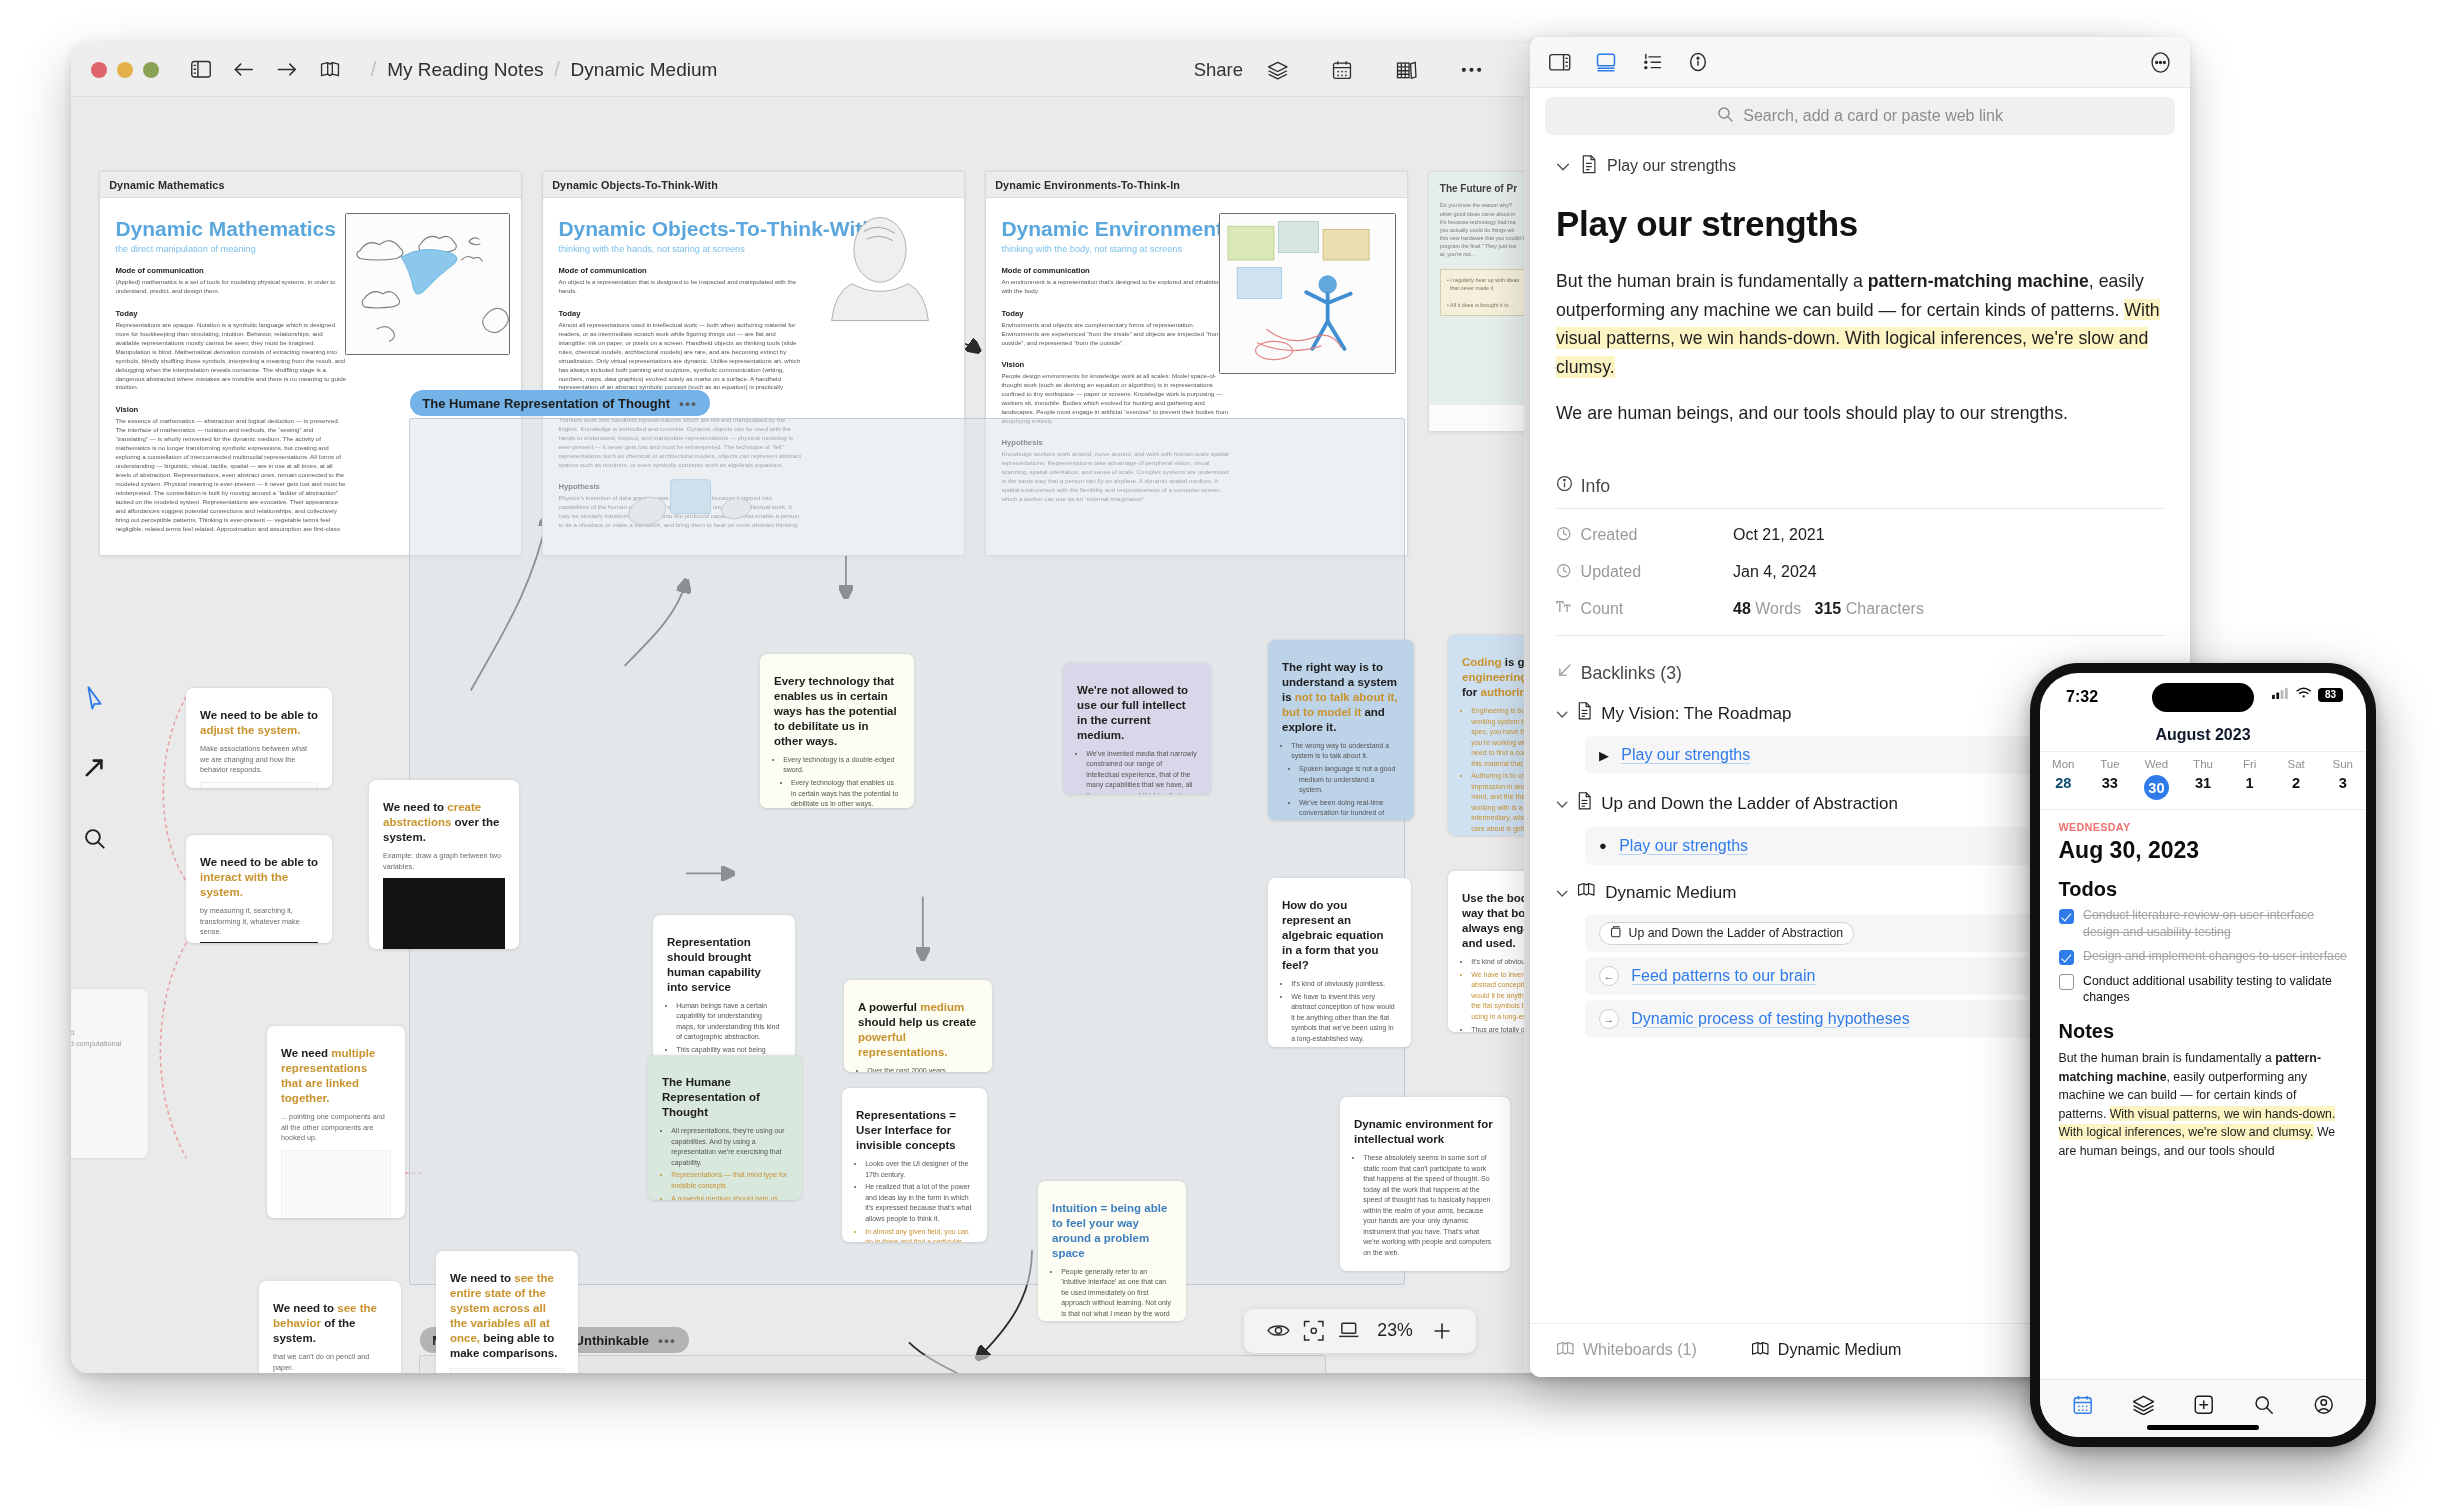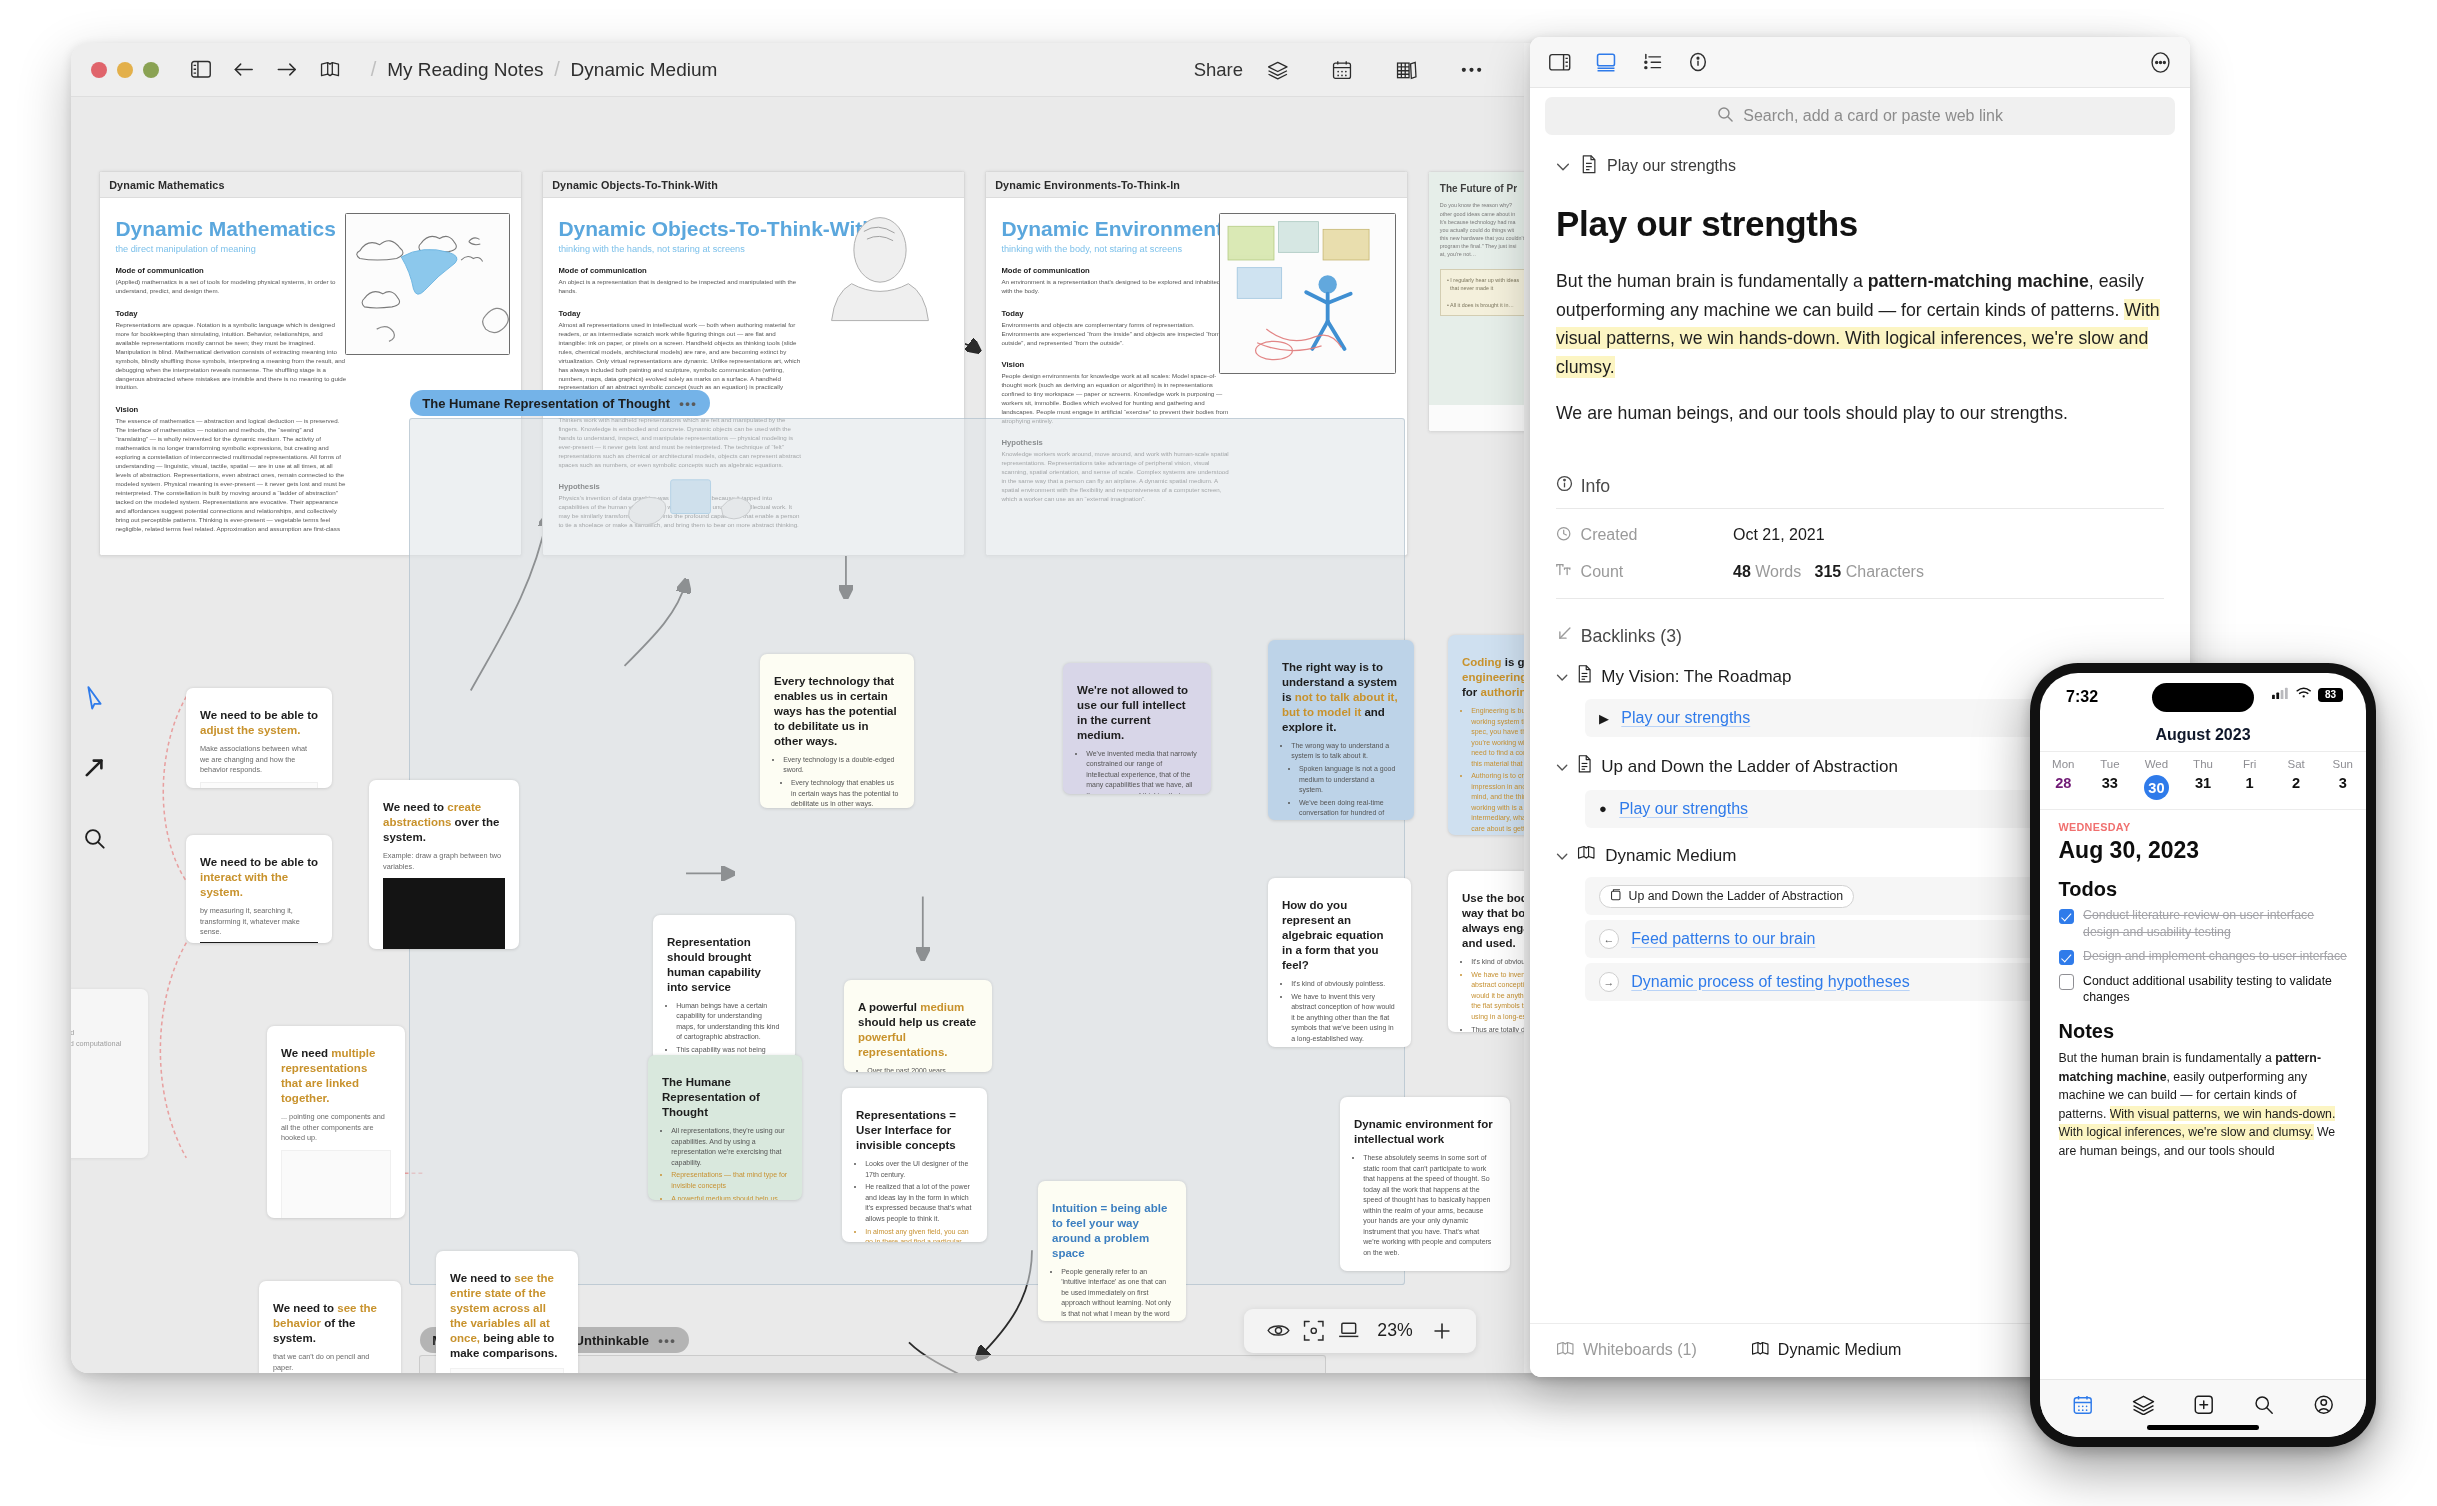--- a/index.html
+++ b/index.html
@@ -259,21 +259,21 @@
     display:flex; align-items:center; justify-content:center;
     background:#000; color:#fff; font-size:10px; font-weight:700;
     border-radius:3.8px; padding: 1.5px 3.8px; min-width: 25px;
   }
   #ph-month { text-align:center; font-size: 16px; font-weight:700; color:#0f172a; padding: 4.6px 0 7.7px; }
   #ph-week { border-top:0.8px solid #ececec; border-bottom:0.8px solid #ececec; padding: 6.2px 0 9.2px; }
   #ph-week .wrow { display:flex; }
   #ph-week .wcell { flex:1; text-align:center; }
   #ph-week .dow { font-size: 11.5px; color:#8e8e93; padding-bottom: 4.6px; }
   #ph-week .dnum { font-size: 14.6px; font-weight:700; color:#111; }
-  #ph-week .dnum.dim { color:#701a75; font-weight:600; }
+  #ph-week .dnum.dim { color:#0c4a6e; font-weight:600; }
   #ph-week .dnum.sel {
     display:inline-flex; align-items:center; justify-content:center;
     width: 25px; height:25px; border-radius:50%; background:#2f7bea; color:#fff;
   }
   #ph-body { flex:1; padding: 10.8px 18.5px 0; overflow:hidden; }
   #ph-dow { font-size: 10.8px; color:#f0706f; font-weight:600; letter-spacing:0.3px; }
   #ph-date { font-size: 23px; font-weight:700; color:#0d0d0d; margin-top: 3.8px; }
   .ph-h2 { font-size: 20px; font-weight:700; color:#0d0d0d; margin-top: 14px; margin-bottom: 6.2px; }
   .todo { display:flex; gap: 9.2px; align-items:flex-start; margin-bottom: 7.7px; }
   .cb { width: 15.4px; height:15.4px; border-radius:3.1px; border:1.4px solid #8e8e93; flex:0 0 15.4px; margin-top:1.5px; }
@@ -879,20 +879,32 @@
                   <polyline points="10,5 10,10 14,12"></polyline>
               </svg>
             </span>
             <span>Created</span>
           </div>
           <div class="rv">Oct 21, 2021</div>
         </div>
         <div class="rp-row">
           <div class="rk">
             <span>
+              <svg width="15.4" height="15.4" viewBox="0 0 20 20" fill="none" stroke="#9a9a9a" stroke-width="1.6">
+                <circle cx="10" cy="10" r="8"></circle>
+                  <polyline points="10,5 10,10 14,12"></polyline>
+              </svg>
+            </span>
+            <span>Updated</span>
+          </div>
+          <div class="rv">Jan 4, 2024</div>
+        </div>
+        <div class="rp-row">
+          <div class="rk">
+            <span>
               <svg width="15.4" height="14" viewBox="0 0 20 18" fill="none" stroke="#9a9a9a" stroke-width="1.7" stroke-linecap="round">
                 <path d="M1 4 L1 2 L9 2 L9 4"></path>
                   <line x1="5" y1="2" x2="5" y2="15"></line>
                 <path d="M11 8 L11 6.5 L18 6.5 L18 8"></path>
                   <line x1="14.5" y1="6.5" x2="14.5" y2="15"></line>
               </svg>
             </span>
             <span>Count</span>
           </div>
           <div class="rv">

